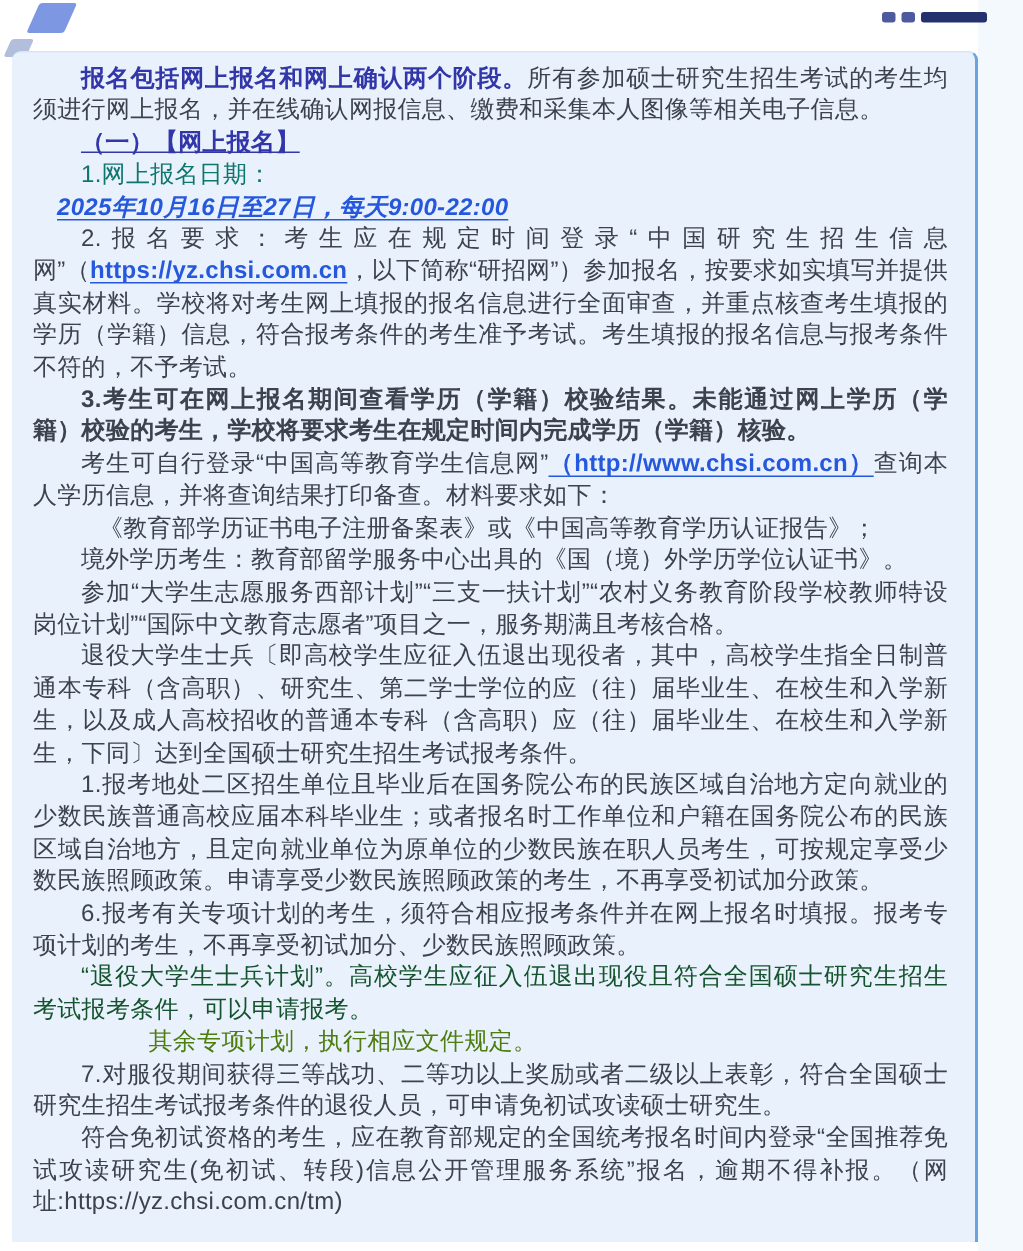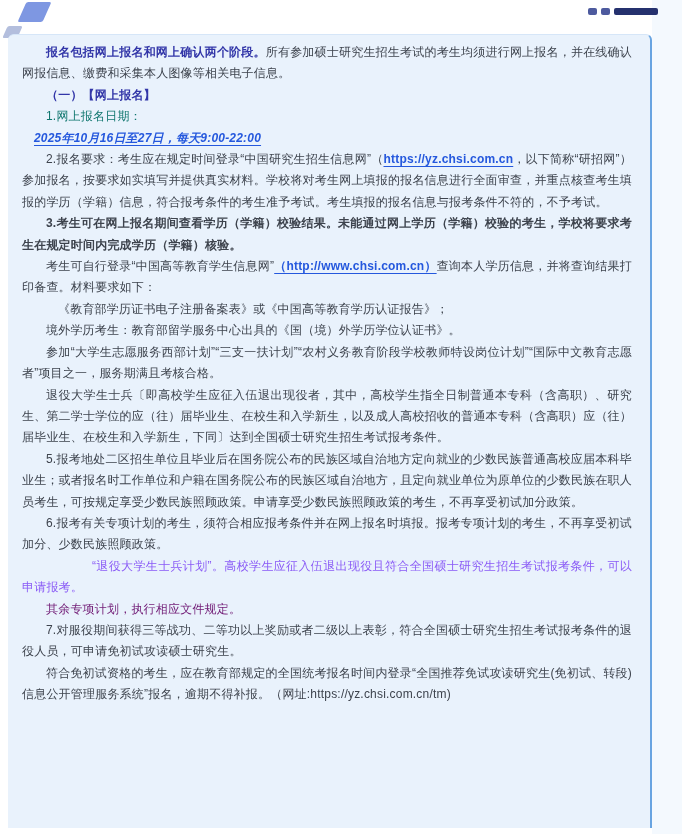--- a/index.html
+++ b/index.html
@@ -31,21 +31,21 @@
   .decor-tr .dash-s { width:9px; height:7px; border-radius:2px; }
   .decor-tr .dash-l { width:44px; height:7px; border-radius:2px; }
   
   .card {
     position:absolute; left:8px; top:34px; width:644px; height:794px;
     border-radius:6px 6px 0 0;
     padding:7px 18px 10px 14px;
     overflow:hidden;
   }
   .article p {
-    font-size:12px;
+    font-size:16px;
     line-height:21.4px;
     text-align:justify;
     letter-spacing:0.2px;
   }
   .indent-1 { text-indent:1em;font-style:italic; }
   .indent-2 { text-indent:2em; }
   .lead, .heading { font-weight:bold; }
   .link, .date {
     font-weight:bold;
     text-decoration:underline;
@@ -65,30 +65,30 @@
 
 <div class="decor-tr">
   <span class="dash-s" style="background: rgb(77, 90, 158);"></span>
   <span class="dash-s" style="background: rgb(77, 90, 158);"></span>
   <span class="dash-l" style="background: rgb(37, 49, 110);"></span>
 </div>
 
 <div class="card" style="background: rgb(233, 242, 252); border-right: 2px solid rgb(105, 164, 225); border-top: 1px solid rgb(214, 230, 248);">
   <div class="article">
       <p class="para indent-2" style="color: rgb(61, 67, 77);"><span class="lead" style="color: rgb(50, 54, 168);">报名包括网上报名和网上确认两个阶段。</span><span class="normal" style="color: rgb(61, 67, 77);">所有参加硕士研究生招生考试的考生均须进行网上报名，并在线确认网报信息、缴费和采集本人图像等相关电子信息。</span></p>
-      <p class="para indent-2" style="color: rgb(61, 67, 77);"><span class="heading" style="color: rgb(50, 54, 168);">（一）【网上报名】</span></p>
+      <p class="para indent-2" style="color: rgb(61, 67, 77);"><span class="heading" style="color: rgb(50, 54, 168); text-decoration: underline;">（一）【网上报名】</span></p>
       <p class="para indent-2" style="color: rgb(61, 67, 77);"><span class="normal" style="color: #0f766e;">1.网上报名日期：</span></p>
       <p class="para indent-1" style="color: rgb(61, 67, 77);"><span class="date" style="color: rgb(37, 88, 221);">2025年10月16日至27日，每天9:00-22:00</span></p>
       <p class="para indent-2" style="color: rgb(61, 67, 77);"><span class="normal" style="color: rgb(61, 67, 77);">2.报名要求：考生应在规定时间登录“中国研究生招生信息网”</span><span class="nowrap"><span class="normal" style="color: rgb(61, 67, 77);">（</span><a class="link" style="color: rgb(37, 88, 221);">https://yz.chsi.com.cn</a></span><span class="normal" style="color: rgb(61, 67, 77);">，以下简称“研招网”）参加报名，按要求如实填写并提供真实材料。学校将对考生网上填报的报名信息进行全面审查，并重点核查考生填报的学历（学籍）信息，符合报考条件的考生准予考试。考生填报的报名信息与报考条件不符的，不予考试。</span></p>
       <p class="para indent-2" style="color: rgb(61, 67, 77);"><span class="normal" style="color: rgb(61, 67, 77); font-weight: bold;">3.考生可在网上报名期间查看学历（学籍）校验结果。未能通过网上学历（学籍）校验的考生，学校将要求考生在规定时间内完成学历（学籍）核验。</span></p>
       <p class="para indent-2" style="color: rgb(61, 67, 77);"><span class="normal" style="color: rgb(61, 67, 77);">考生可自行登录“中国高等教育学生信息网”</span><a class="link" style="color: rgb(37, 88, 221);">（http://www.chsi.com.cn）</a><span class="normal" style="color: rgb(61, 67, 77);">查询本人学历信息，并将查询结果打印备查。材料要求如下：</span></p>
       <p class="para indent-2" style="color: rgb(61, 67, 77);"><span class="normal" style="color: rgb(61, 67, 77); margin-left: 12px;">《教育部学历证书电子注册备案表》或《中国高等教育学历认证报告》；</span></p>
       <p class="para indent-2" style="color: rgb(61, 67, 77);"><span class="normal" style="color: rgb(61, 67, 77);">境外学历考生：教育部留学服务中心出具的《国（境）外学历学位认证书》。</span></p>
       <p class="para indent-2" style="color: rgb(61, 67, 77);"><span class="normal" style="color: rgb(61, 67, 77);">参加“大学生志愿服务西部计划”“三支一扶计划”“农村义务教育阶段学校教师特设岗位计划”“国际中文教育志愿者”项目之一，服务期满且考核合格。</span></p>
       <p class="para indent-2" style="color: rgb(61, 67, 77);"><span class="normal" style="color: rgb(61, 67, 77);">退役大学生士兵〔即高校学生应征入伍退出现役者，其中，高校学生指全日制普通本专科（含高职）、研究生、第二学士学位的应（往）届毕业生、在校生和入学新生，以及成人高校招收的普通本专科（含高职）应（往）届毕业生、在校生和入学新生，下同〕达到全国硕士研究生招生考试报考条件。</span></p>
-      <p class="para indent-2" style="color: rgb(61, 67, 77);"><span class="normal" style="color: rgb(61, 67, 77);">5.报考地处二区招生单位且毕业后在国务院公布的民族区域自治地方定向就业的少数民族普通高校应届本科毕业生；或者报名时工作单位和户籍在国务院公布的民族区域自治地方，且定向就业单位为原单位的少数民族在职人员考生，可按规定享受少数民族照顾政策。申请享受少数民族照顾政策的考生，不再享受初试加分政策。</span></p>
+      <p class="para indent-2" style="color: rgb(61, 67, 77);"><span class="normal" style="color: rgb(61, 67, 77);">1.报考地处二区招生单位且毕业后在国务院公布的民族区域自治地方定向就业的少数民族普通高校应届本科毕业生；或者报名时工作单位和户籍在国务院公布的民族区域自治地方，且定向就业单位为原单位的少数民族在职人员考生，可按规定享受少数民族照顾政策。申请享受少数民族照顾政策的考生，不再享受初试加分政策。</span></p>
       <p class="para indent-2" style="color: rgb(61, 67, 77);"><span class="normal" style="color: rgb(61, 67, 77);">6.报考有关专项计划的考生，须符合相应报考条件并在网上报名时填报。报考专项计划的考生，不再享受初试加分、少数民族照顾政策。</span></p>
-      <p class="para indent-2" style="color: rgb(61, 67, 77);"><span class="normal" style="color: #8b5cf6; margin-left: 46px;">“退役大学生士兵计划”。高校学生应征入伍退出现役且符合全国硕士研究生招生考试报考条件，可以申请报考。</span></p>
-      <p class="para indent-2" style="color: rgb(61, 67, 77);"><span class="normal" style="color: #701a75;">其余专项计划，执行相应文件规定。</span></p>
+      <p class="para indent-2" style="color: rgb(61, 67, 77);"><span class="normal" style="color: #14532d;">“退役大学生士兵计划”。高校学生应征入伍退出现役且符合全国硕士研究生招生考试报考条件，可以申请报考。</span></p>
+      <p class="para indent-2" style="color: rgb(61, 67, 77);"><span class="normal" style="color: #4d7c0f; margin-left: 45px;">其余专项计划，执行相应文件规定。</span></p>
       <p class="para indent-2" style="color: rgb(61, 67, 77);"><span class="normal" style="color: rgb(61, 67, 77);">7.对服役期间获得三等战功、二等功以上奖励或者二级以上表彰，符合全国硕士研究生招生考试报考条件的退役人员，可申请免初试攻读硕士研究生。</span></p>
       <p class="para indent-2" style="color: rgb(61, 67, 77);"><span class="normal" style="color: rgb(61, 67, 77);">符合免初试资格的考生，应在教育部规定的全国统考报名时间内登录“全国推荐免试攻读研究生(免初试、转段)信息公开管理服务系统”报名，逾期不得补报。（网址:https://yz.chsi.com.cn/tm)</span></p>
     </div>
 </div>
 
 </body></html>

